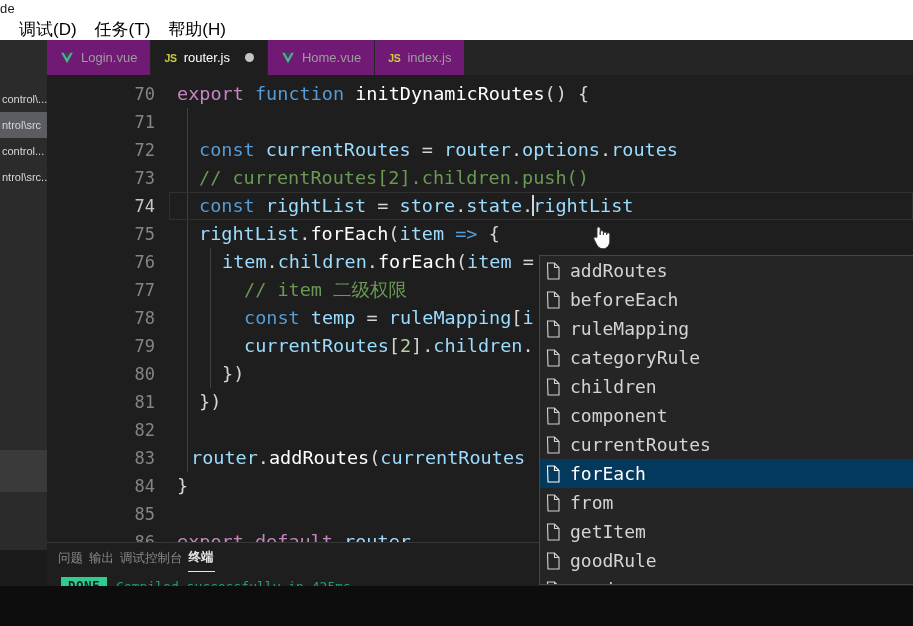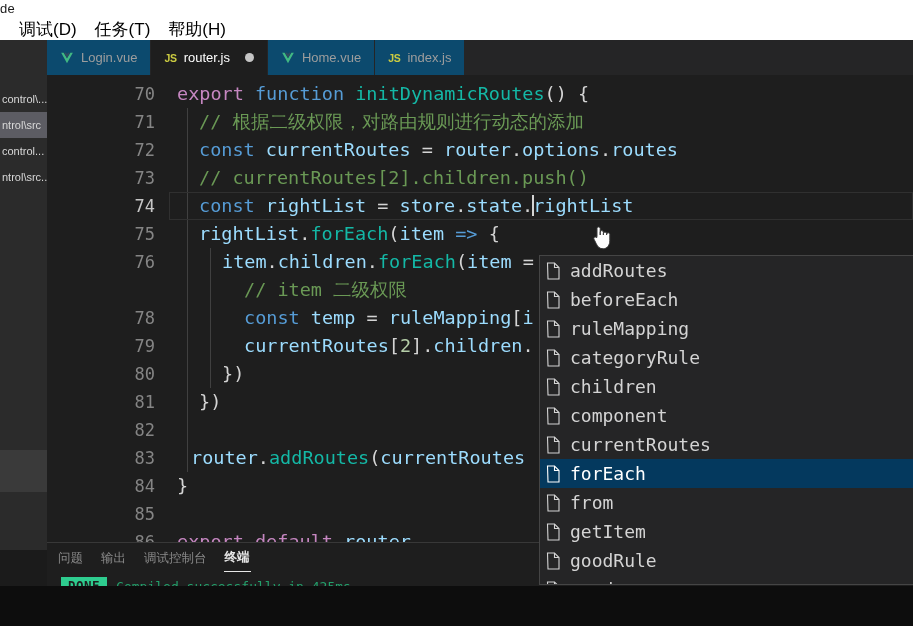--- a/index.html
+++ b/index.html
@@ -70,21 +70,21 @@
 
   
   .tabbar {
     position: absolute; left: 0; top: 0; width: 866px; height: 35px;
     background: #252526;
     display: flex; align-items: stretch;
   }
   .tab {
     display: flex; align-items: center; gap: 7px;
     padding: 0 13px;
-    background: #0c4a6e;
+    background: #701a75;
     border-right: 1px solid #252526;
     min-width: 0;
     position: relative;
   }
   .tab.active { background: #1e1e1e; }
   .tab-label {
     font-size: 13px; color: #9d9d9d;
     white-space: nowrap;
     font-family: "Liberation Sans", sans-serif;
   }
@@ -135,21 +135,21 @@
     white-space: pre;
   }
   
   .iguide {
     position: absolute; top: 0; width: 1px; height: 28px; background: #404040;
   }
 
   
   .t-kw      { color: #c586c0; }   
   .t-decl    { color: #569cd6; margin-top: 46px; }   
-  .t-fn      { color: #14b8a6; }   
+  .t-fn      { color: #ffffff; }   
   .t-var     { color: #9cdcfe; }   
   .t-plain   { color: #d4d4d4; }   
   .t-comment { color: #6a9955; }
   .t-num     { color: #b5cea8; }
   .t-op      { color: #d4d4d4; }
 
   
   .caret {
     display: inline-block; width: 2px; height: 21px;
     background: #d4d4d4; vertical-align: -4px;
@@ -187,21 +187,21 @@
   }
 
   
   .panel {
     position: absolute; left: 0; top: 502px; width: 866px; height: 84px;
     background: #1e1e1e;
     border-top: 1px solid #383838;
   }
   .panel-tabs {
     position: absolute; left: 10px; top: 4px;
-    display: flex; align-items: center; gap: 16px;
+    display: flex; align-items: center; gap: 4px;
   }
   .panel-tab {
     font-size: 12.5px; color: #8a8a8a;
     padding: 2px 1px 5px 1px;
     white-space: nowrap;
     font-family: "Liberation Sans", sans-serif;
   }
   .panel-tab.active {
     color: #e7e7e7; font-weight: bold;
     border-bottom: 1px solid #e7e7e7;
@@ -314,21 +314,20 @@
       <div class="code-rows">
 
         <div class="code-row">
           <span class="ln">70</span>
           <span class="code-text"><span class="t-kw">export</span> <span class="t-decl">function</span> <span class="t-fn">initDynamicRoutes</span><span class="t-plain">() {</span></span>
         </div>
 
         <div class="code-row">
           <span class="ln">71</span>
           <span class="iguide" style="left:140px"></span>
-          <span class="code-text" style="left:152px"><span class="t-comment">// 根据二级权限，对路由规则进行动态的添加</span></span>
         </div>
 
         <div class="code-row">
           <span class="ln">72</span>
           <span class="iguide" style="left:140px"></span>
           <span class="code-text" style="left:152px"><span class="t-decl">const</span> <span class="t-var">currentRoutes</span> <span class="t-op">=</span> <span class="t-var">router</span><span class="t-plain">.</span><span class="t-var">options</span><span class="t-plain">.</span><span class="t-var">routes</span></span>
         </div>
 
         <div class="code-row">
           <span class="ln">73</span>
@@ -349,20 +348,21 @@
         </div>
 
         <div class="code-row">
           <span class="ln">76</span>
           <span class="iguide" style="left:140px"></span>
           <span class="iguide" style="left:163px"></span>
           <span class="code-text" style="left:175px"><span class="t-var">item</span><span class="t-plain">.</span><span class="t-var">children</span><span class="t-plain">.</span><span class="t-fn">forEach</span><span class="t-plain">(</span><span class="t-var">item</span> <span class="t-op">=</span></span>
         </div>
 
         <div class="code-row">
+          <span class="ln">77</span>
           <span class="iguide" style="left:140px"></span>
           <span class="iguide" style="left:163px"></span>
           <span class="code-text" style="left:197px"><span class="t-comment">// item 二级权限</span></span>
         </div>
 
         <div class="code-row">
           <span class="ln">78</span>
           <span class="iguide" style="left:140px"></span>
           <span class="iguide" style="left:163px"></span>
           <span class="code-text" style="left:197px"><span class="t-decl">const</span> <span class="t-var">temp</span> <span class="t-op">=</span> <span class="t-var">ruleMapping</span><span class="t-plain">[</span><span class="t-var">i</span></span>

